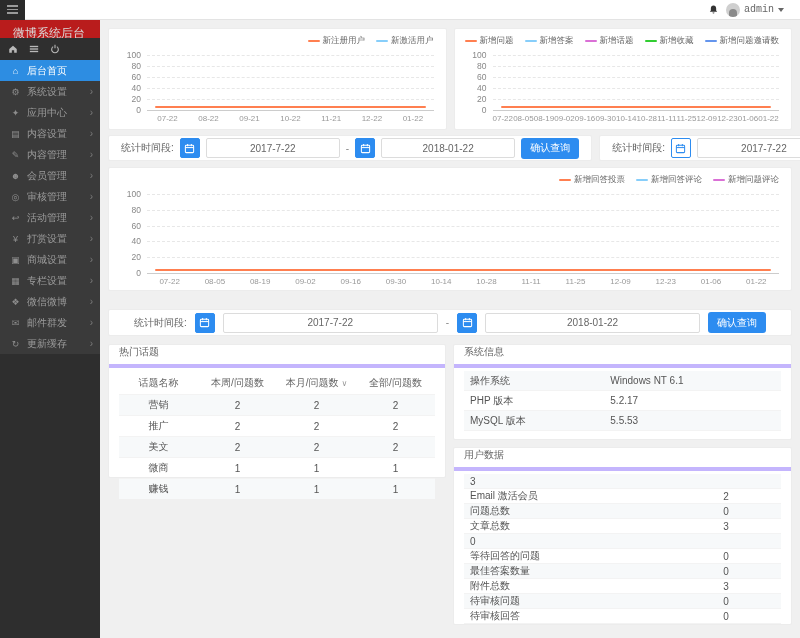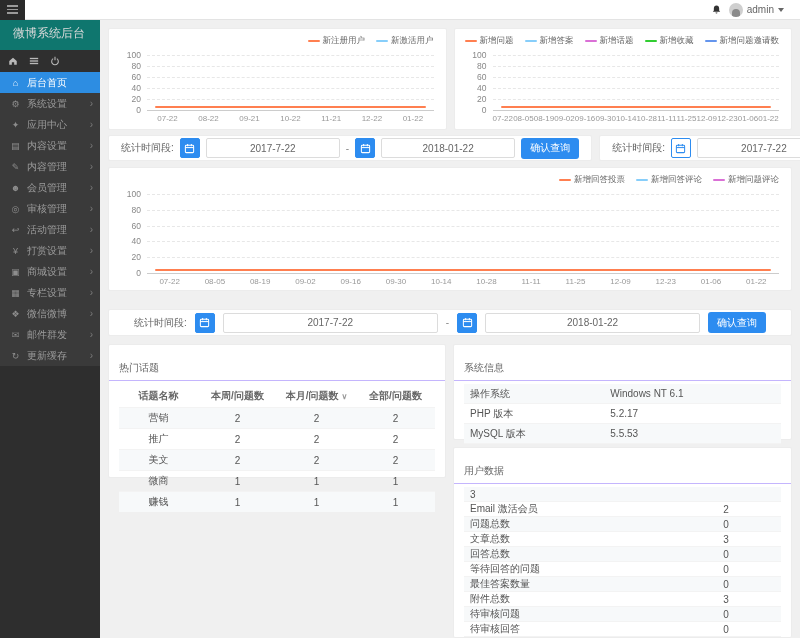--- a/index.html
+++ b/index.html
@@ -8,27 +8,27 @@
 
   
   .topbar { height:20px; background:#fff; border-bottom:1px solid #e3e3e3; display:flex; align-items:center; justify-content:space-between; }
   .burger-box { width:25px; height:20px; background:#2a2a2a; display:flex; align-items:center; justify-content:center; cursor:pointer; }
   .burger { display:flex; flex-direction:column; gap:2px; }
   .burger i { display:block; width:11px; height:1.5px; background:#9a9a9a; }
   .topbar-right { display:flex; align-items:center; gap:7px; padding-right:16px; }
   .bell { color:#333; display:flex; cursor:pointer; }
   .avatar { width:14px; height:14px; border-radius:50%; background:#cfcfcf; overflow:hidden; display:flex; align-items:flex-end; justify-content:center; cursor:pointer; }
   .avatar i { display:block; width:8px; height:8px; border-radius:50% 50% 0 0; background:#8a8a8a; }
-  .user-trigger { display:flex; align-items:center; gap:4px; cursor:pointer; color:#666; }
+  .user-trigger { display:flex; align-items:center; gap:4px; cursor:pointer; color:#666;font-family:Liberation Mono, monospace; }
   .caret-down { width:0; height:0; border-left:3.5px solid transparent; border-right:3.5px solid transparent; border-top:4px solid #666; }
 
   
   .layout { display:flex; height:618px; }
   .sidebar { width:100px; background:#3a3a3a; display:flex; flex-direction:column; flex:none; }
-  .side-title { height:30px; line-height:26px; padding-left:13px; font-size:12px; color:#d9d9d9; background:#0f766e; white-space:nowrap; }
+  .side-title { height:18px; line-height:26px; padding-left:13px; font-size:12px; color:#d9d9d9; background:#b91c1c; white-space:nowrap; }
   .quick-row { height:22px; background:#2f2f2f; display:flex; align-items:center; padding-left:8px; gap:11px; }
   .quick-row .qi { color:#b9b9b9; display:flex; cursor:pointer; }
   .menu-item { height:21px; display:flex; align-items:center; padding:0 7px 0 9px; color:#9b9b9b; cursor:pointer; }
   .menu-item .mi-icon { width:13px; font-size:9px; text-align:center; color:#8d8d8d; flex:none; }
   .menu-item .mi-label { flex:1; padding-left:5px; font-size:10px; white-space:nowrap; }
   .menu-item .mi-chev { color:#7a7a7a; font-size:10px; }
   .menu-item.active { background:#2d8de2; color:#fff; }
   .menu-item.active .mi-icon { color:#fff; }
   .side-filler { flex:1; background:#2e2e2e; }
 
@@ -64,24 +64,24 @@
   .filter-card.centered .date-input { width:215px; flex:none; }
   .dash-sep { color:#888; }
   .confirm-btn { background:#2d8cf0; color:#fff; border:none; border-radius:3px; height:21px; padding:0 9px; font-size:10px; font-family:"Liberation Sans",sans-serif; cursor:pointer; white-space:nowrap; }
 
   
   .bottom-row { display:flex; gap:7px; }
   .hot-card { width:338px; height:134px; flex:none; }
   .right-col { flex:1; display:flex; flex-direction:column; gap:7px; }
   .sys-card { height:96px; }
   .user-card { flex:1; }
-  .panel-header { padding:16px 10px 5px; color:#666; border-bottom:1px solid #c4b5fd; }
+  .panel-header { padding:0 10px 5px; color:#666; border-bottom:4px solid #c4b5fd; }
 
   table.hot { width:calc(100% - 20px); margin:3px 10px 0; border-collapse:collapse; table-layout:fixed; }
-  table.hot th { font-weight:bold; color:#666; padding:5px 0 4px; text-align:center; font-size:10px; }
+  table.hot th { font-weight:normal; color:#666; padding:5px 0 4px; text-align:center; font-size:10px; }
   table.hot td { text-align:center; padding:3px 0; color:#555; font-size:10px; }
   table.hot tbody tr:nth-child(odd) { background:#f7f9fa; }
   table.hot tbody tr { border-top:1px solid #f3f3f3; }
   .sort-caret { color:#999; font-size:8px; margin-left:3px; }
 
   .kv-list { margin:3px 10px 0; }
   .kv-row { display:flex; align-items:center; padding:0 6px; border-bottom:1px solid #f3f3f3; }
   .kv-row:nth-child(odd) { background:#f7f9fa; }
   .sys-card .kv-row { height:20px; }
   .user-card .kv-row { height:15px; }
@@ -519,21 +519,20 @@
               </div>
               <div class="kv-row">
                 <span class="kv-label">问题总数</span>
                 <span class="kv-value">0</span>
               </div>
               <div class="kv-row">
                 <span class="kv-label">文章总数</span>
                 <span class="kv-value">3</span>
               </div>
               <div class="kv-row">
-                <span class="kv-label">回答总数</span>
                 <span class="kv-value">0</span>
               </div>
               <div class="kv-row">
                 <span class="kv-label">等待回答的问题</span>
                 <span class="kv-value">0</span>
               </div>
               <div class="kv-row">
                 <span class="kv-label">最佳答案数量</span>
                 <span class="kv-value">0</span>
               </div>

